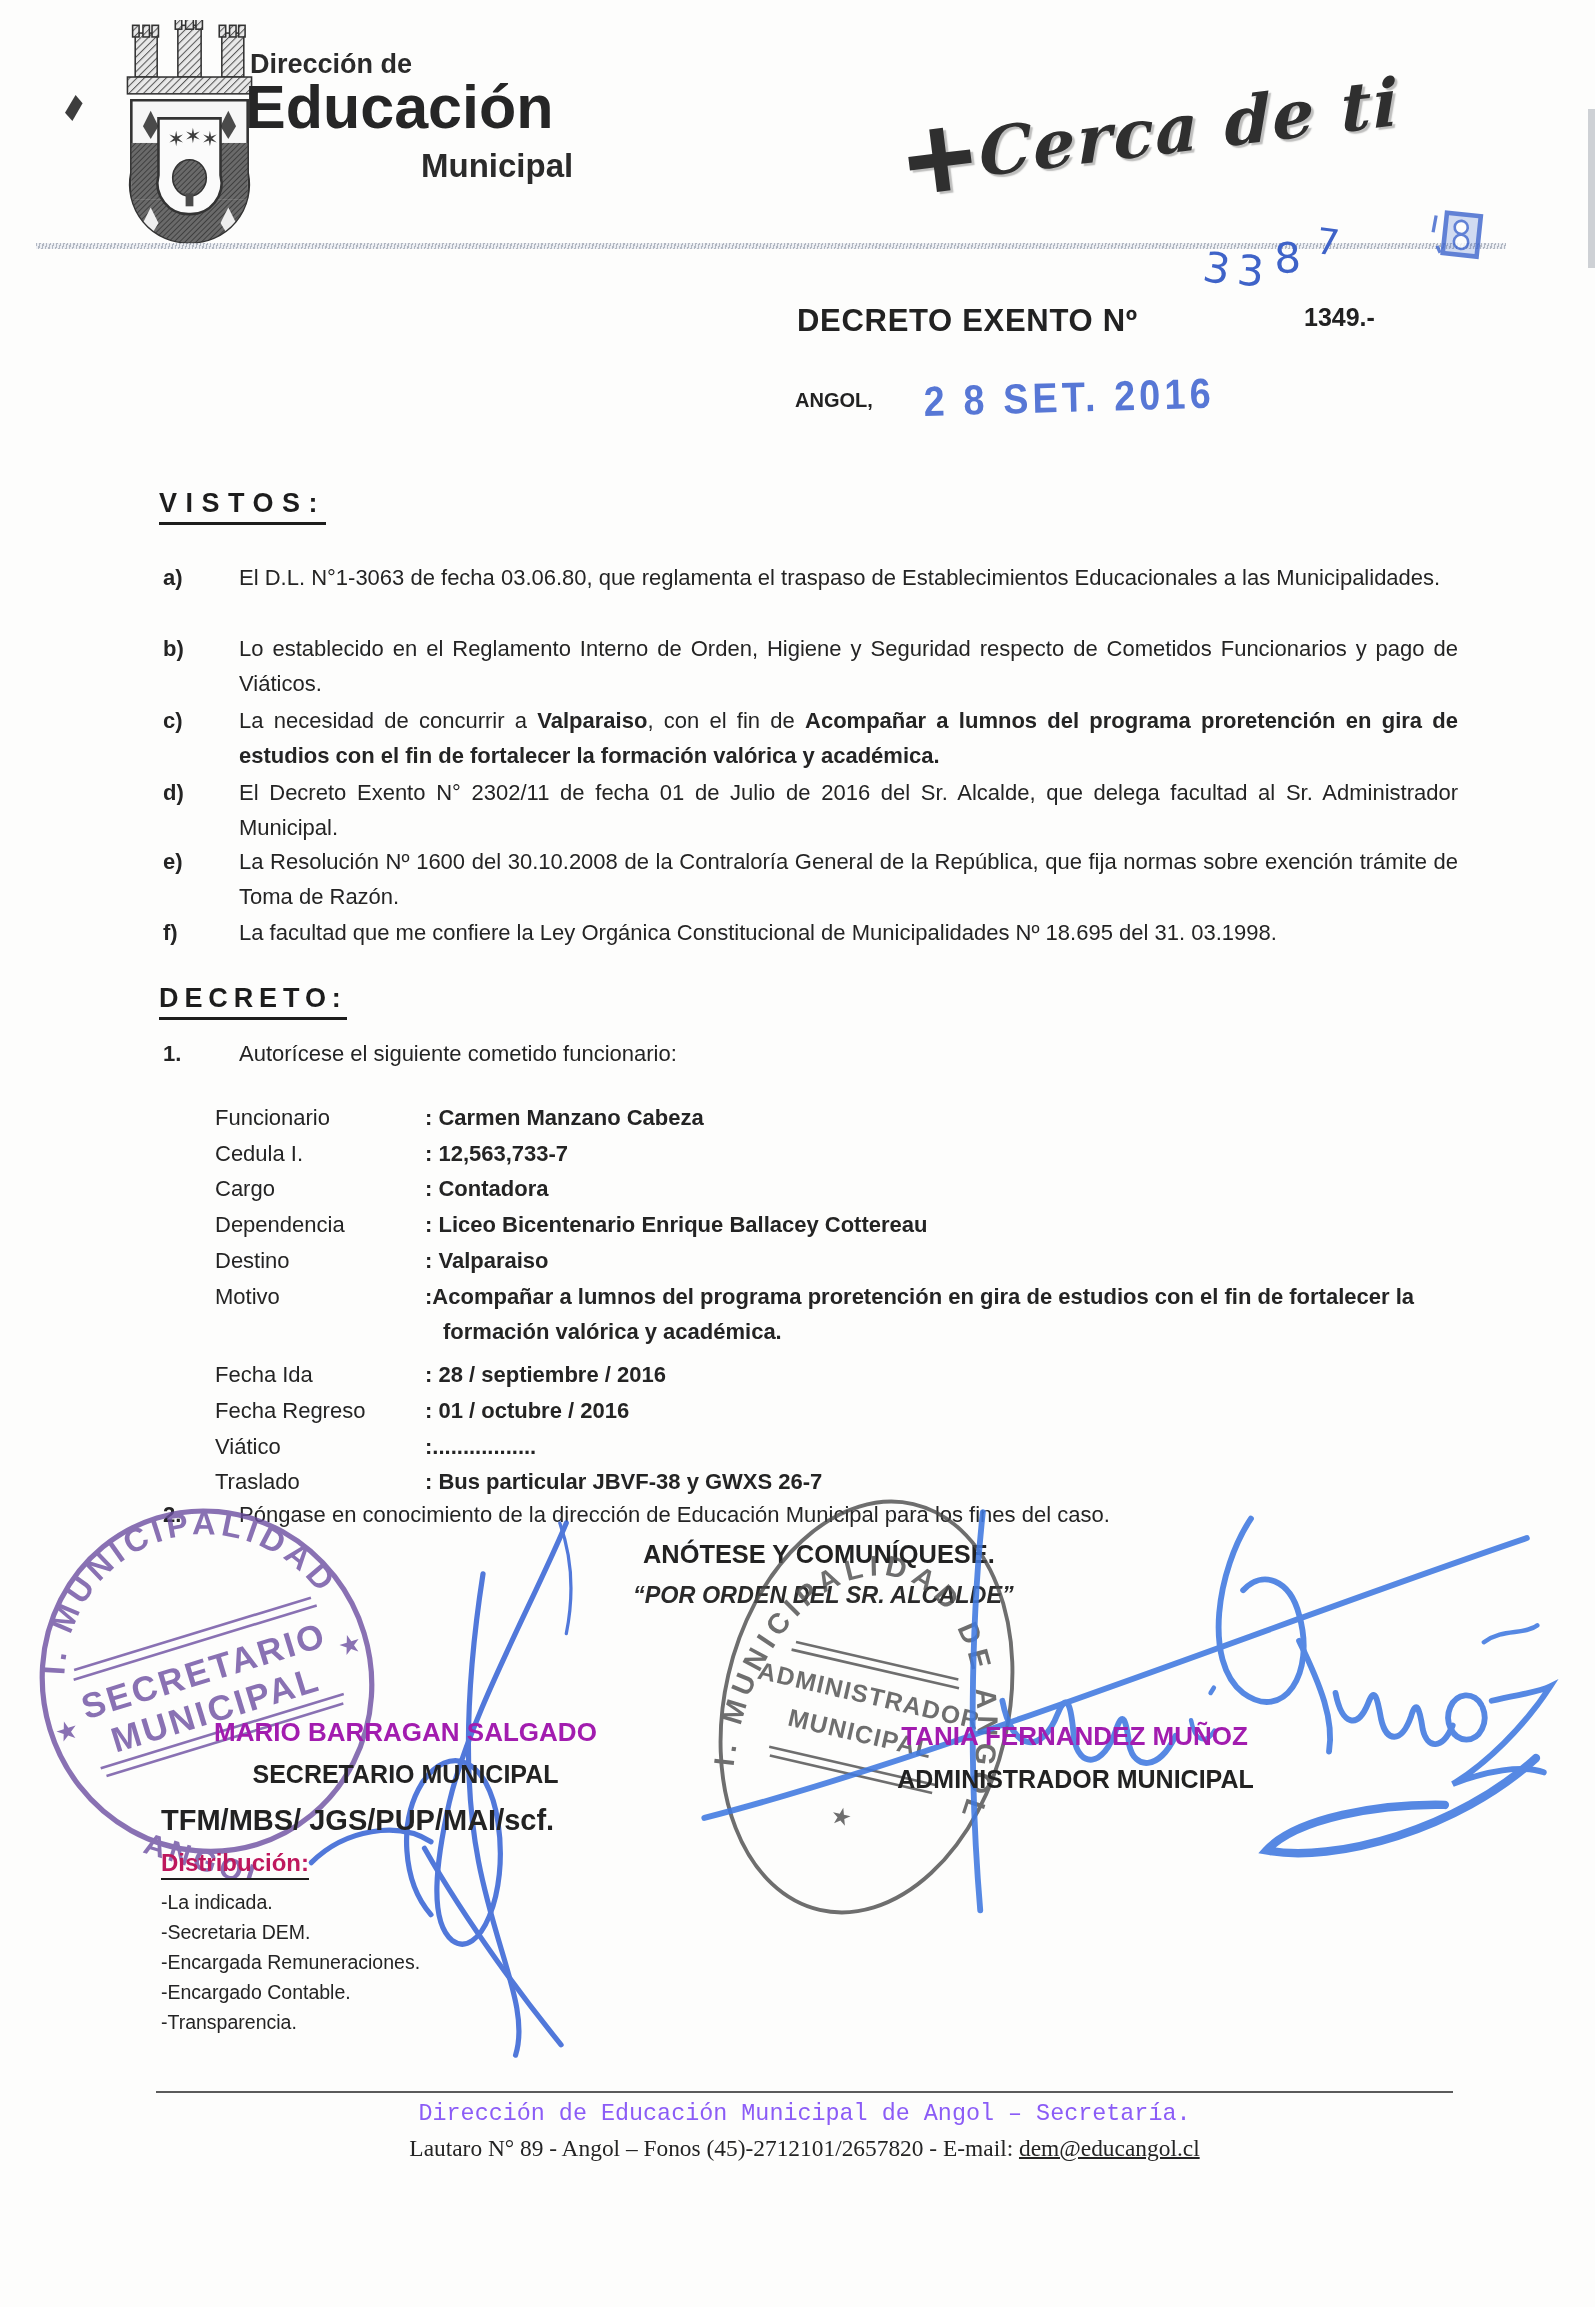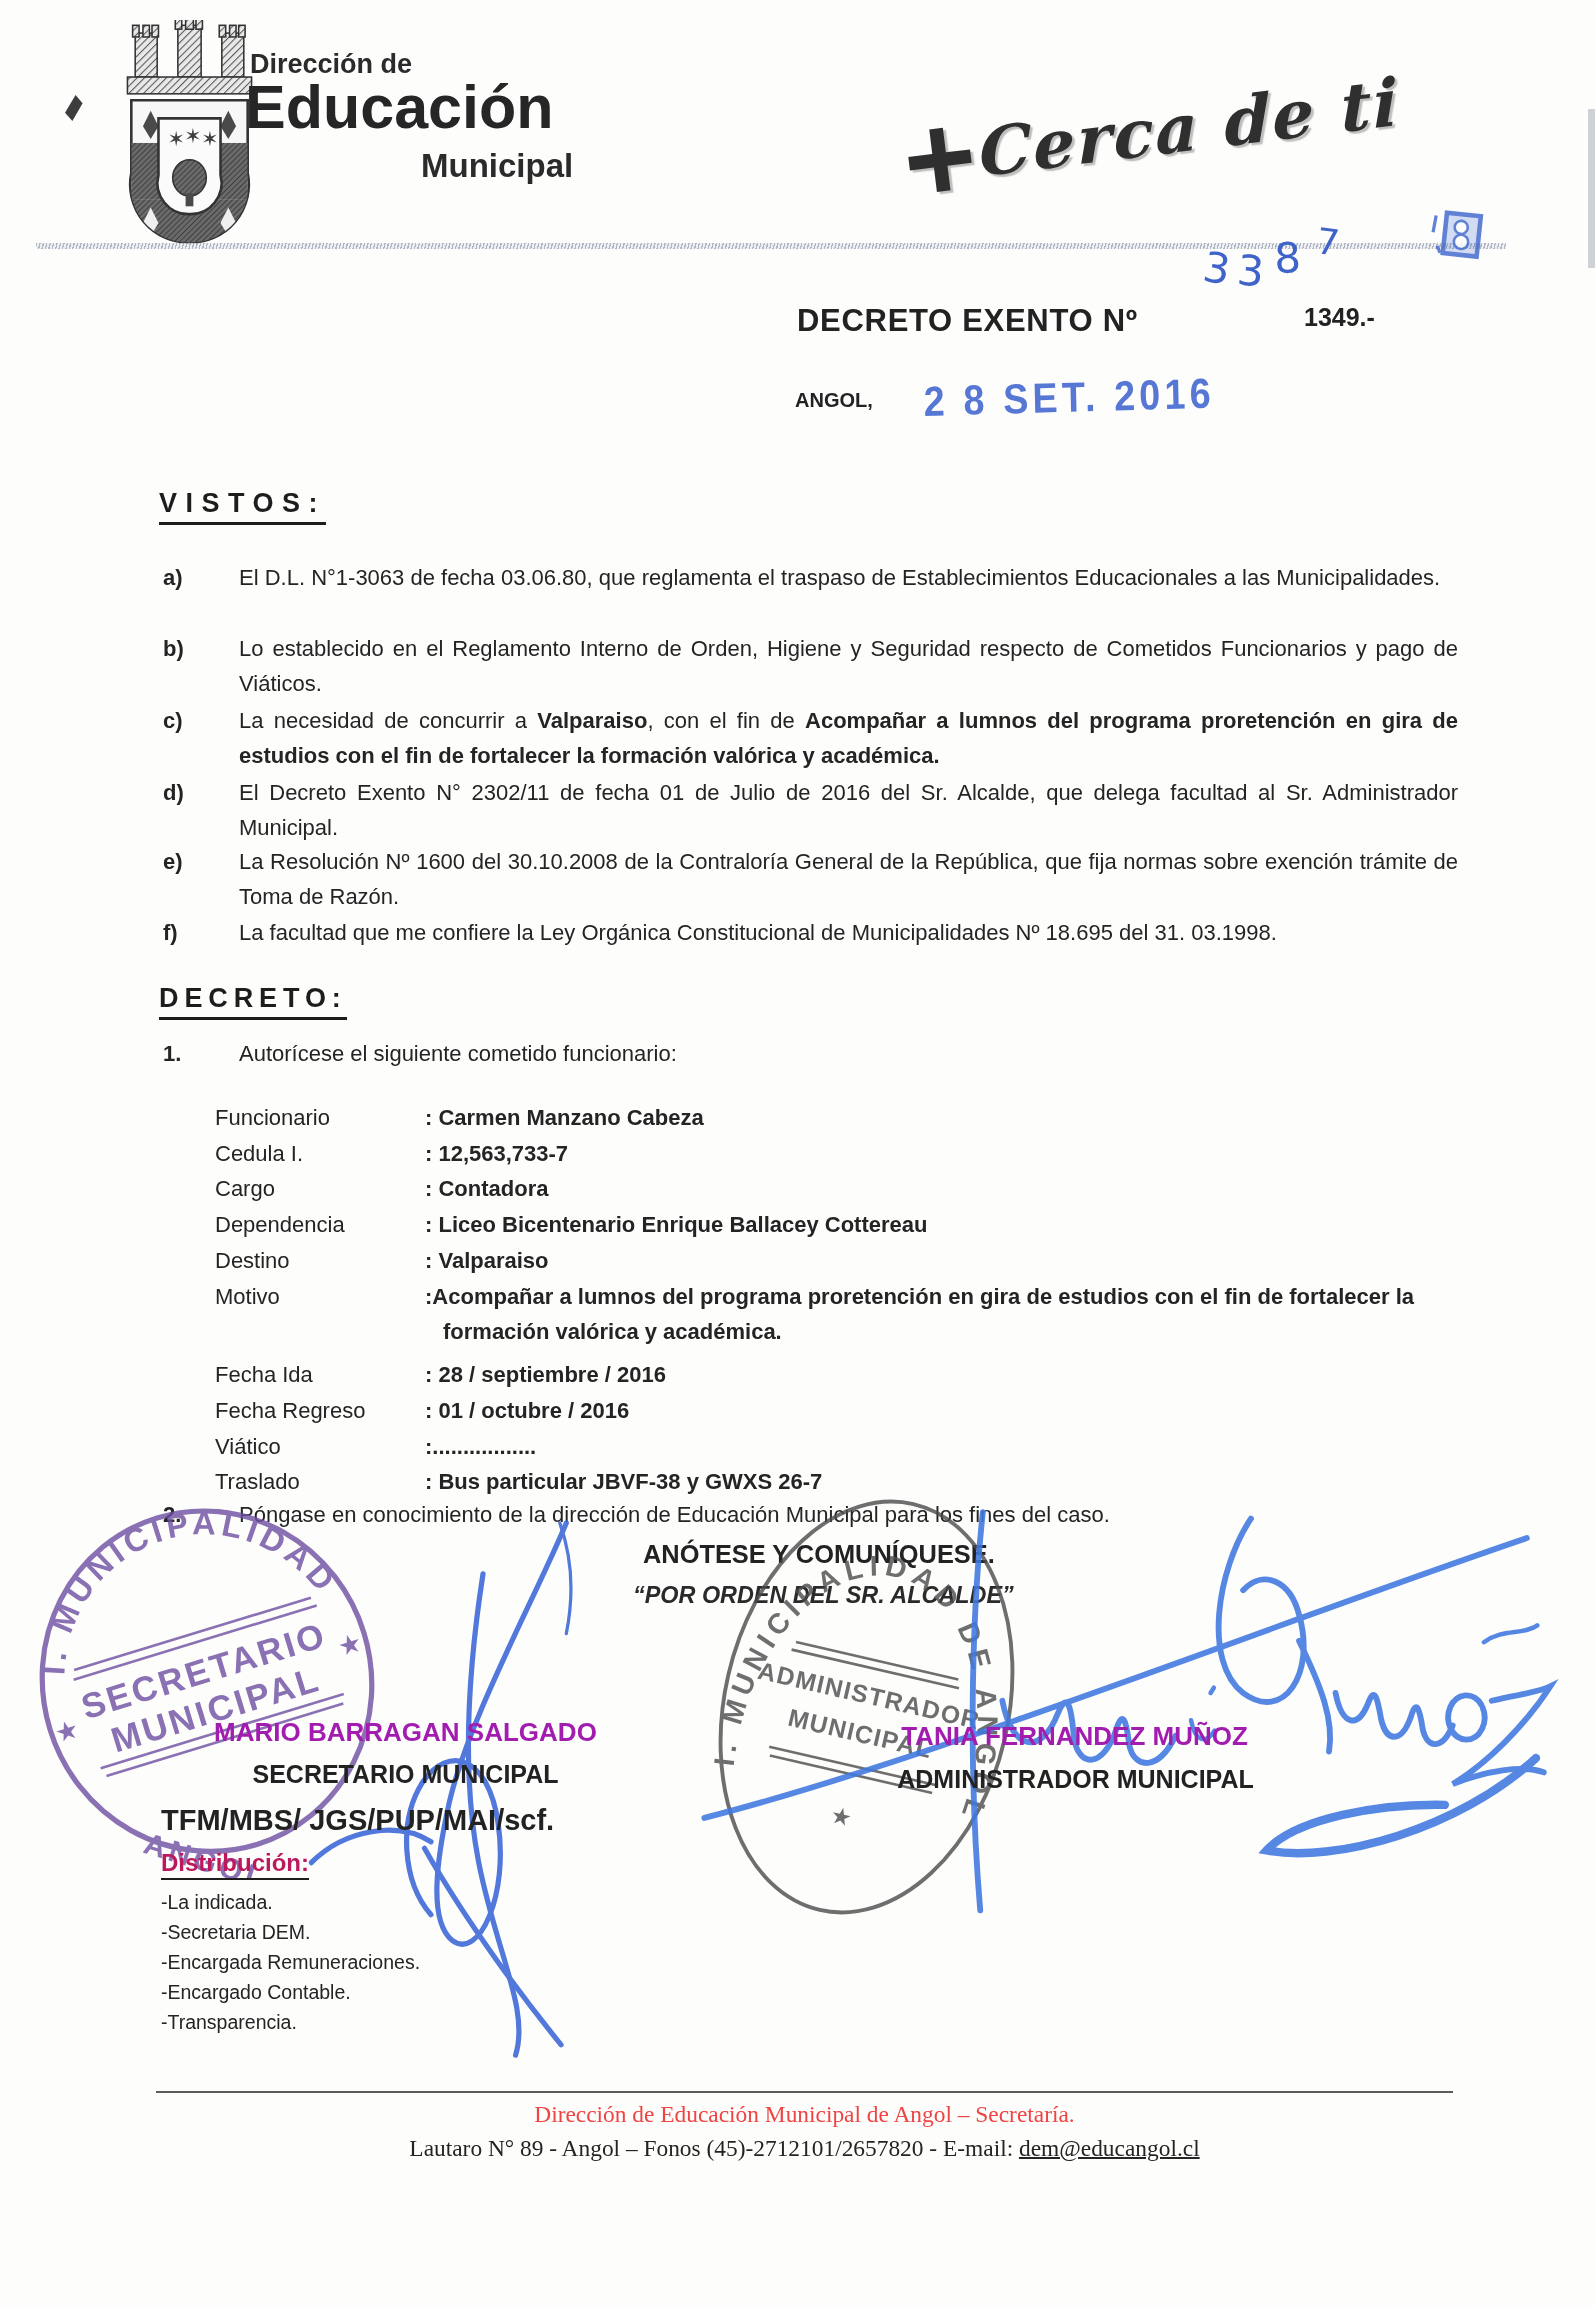--- a/index.html
+++ b/index.html
@@ -61,21 +61,21 @@
   .initials{left:161px;top:1804px;font-size:29px;font-weight:700;color:#222;z-index:4;}
   .dist-h{left:161px;top:1849px;font-size:24px;font-weight:700;color:#be185d;border-bottom:2.6px solid #1d1d1d;padding-bottom:1.3px;display:inline-block;z-index:4;}
   .dist-list{left:161px;top:1887px;font-size:19.5px;line-height:30px;color:#242424;z-index:4;}
 
   .stampsvg{position:absolute;z-index:1;}
   .sigsvg{position:absolute;z-index:3;pointer-events:none;}
   .cornerstamp{position:absolute;left:1426px;top:203px;}
 
   
   .f-rule{left:156px;top:2091px;width:1297px;border-top:2px solid #3e3e3e;opacity:.85;}
-  .f1{left:156px;top:2101px;width:1297px;text-align:center;font-family:Liberation Serif, serif;font-size:23.4px;color:#ef4444;}
+  .f1{left:156px;top:2101px;width:1297px;text-align:center;font-family:Liberation Mono, monospace;font-size:23.4px;color:#8b5cf6;}
   .f2{left:156px;top:2135px;width:1297px;text-align:center;font-family:"Liberation Serif","DejaVu Serif",serif;font-size:23.4px;color:#242424;}
   .email{text-decoration:underline;text-decoration-thickness:2px;}
 </style>
 </head>
 <body>
 
 <div class="page">
 
   <svg class="abs" style="left:99px;top:19.5px;" width="181" height="233" viewBox="0 0 140 180">
     <defs>

